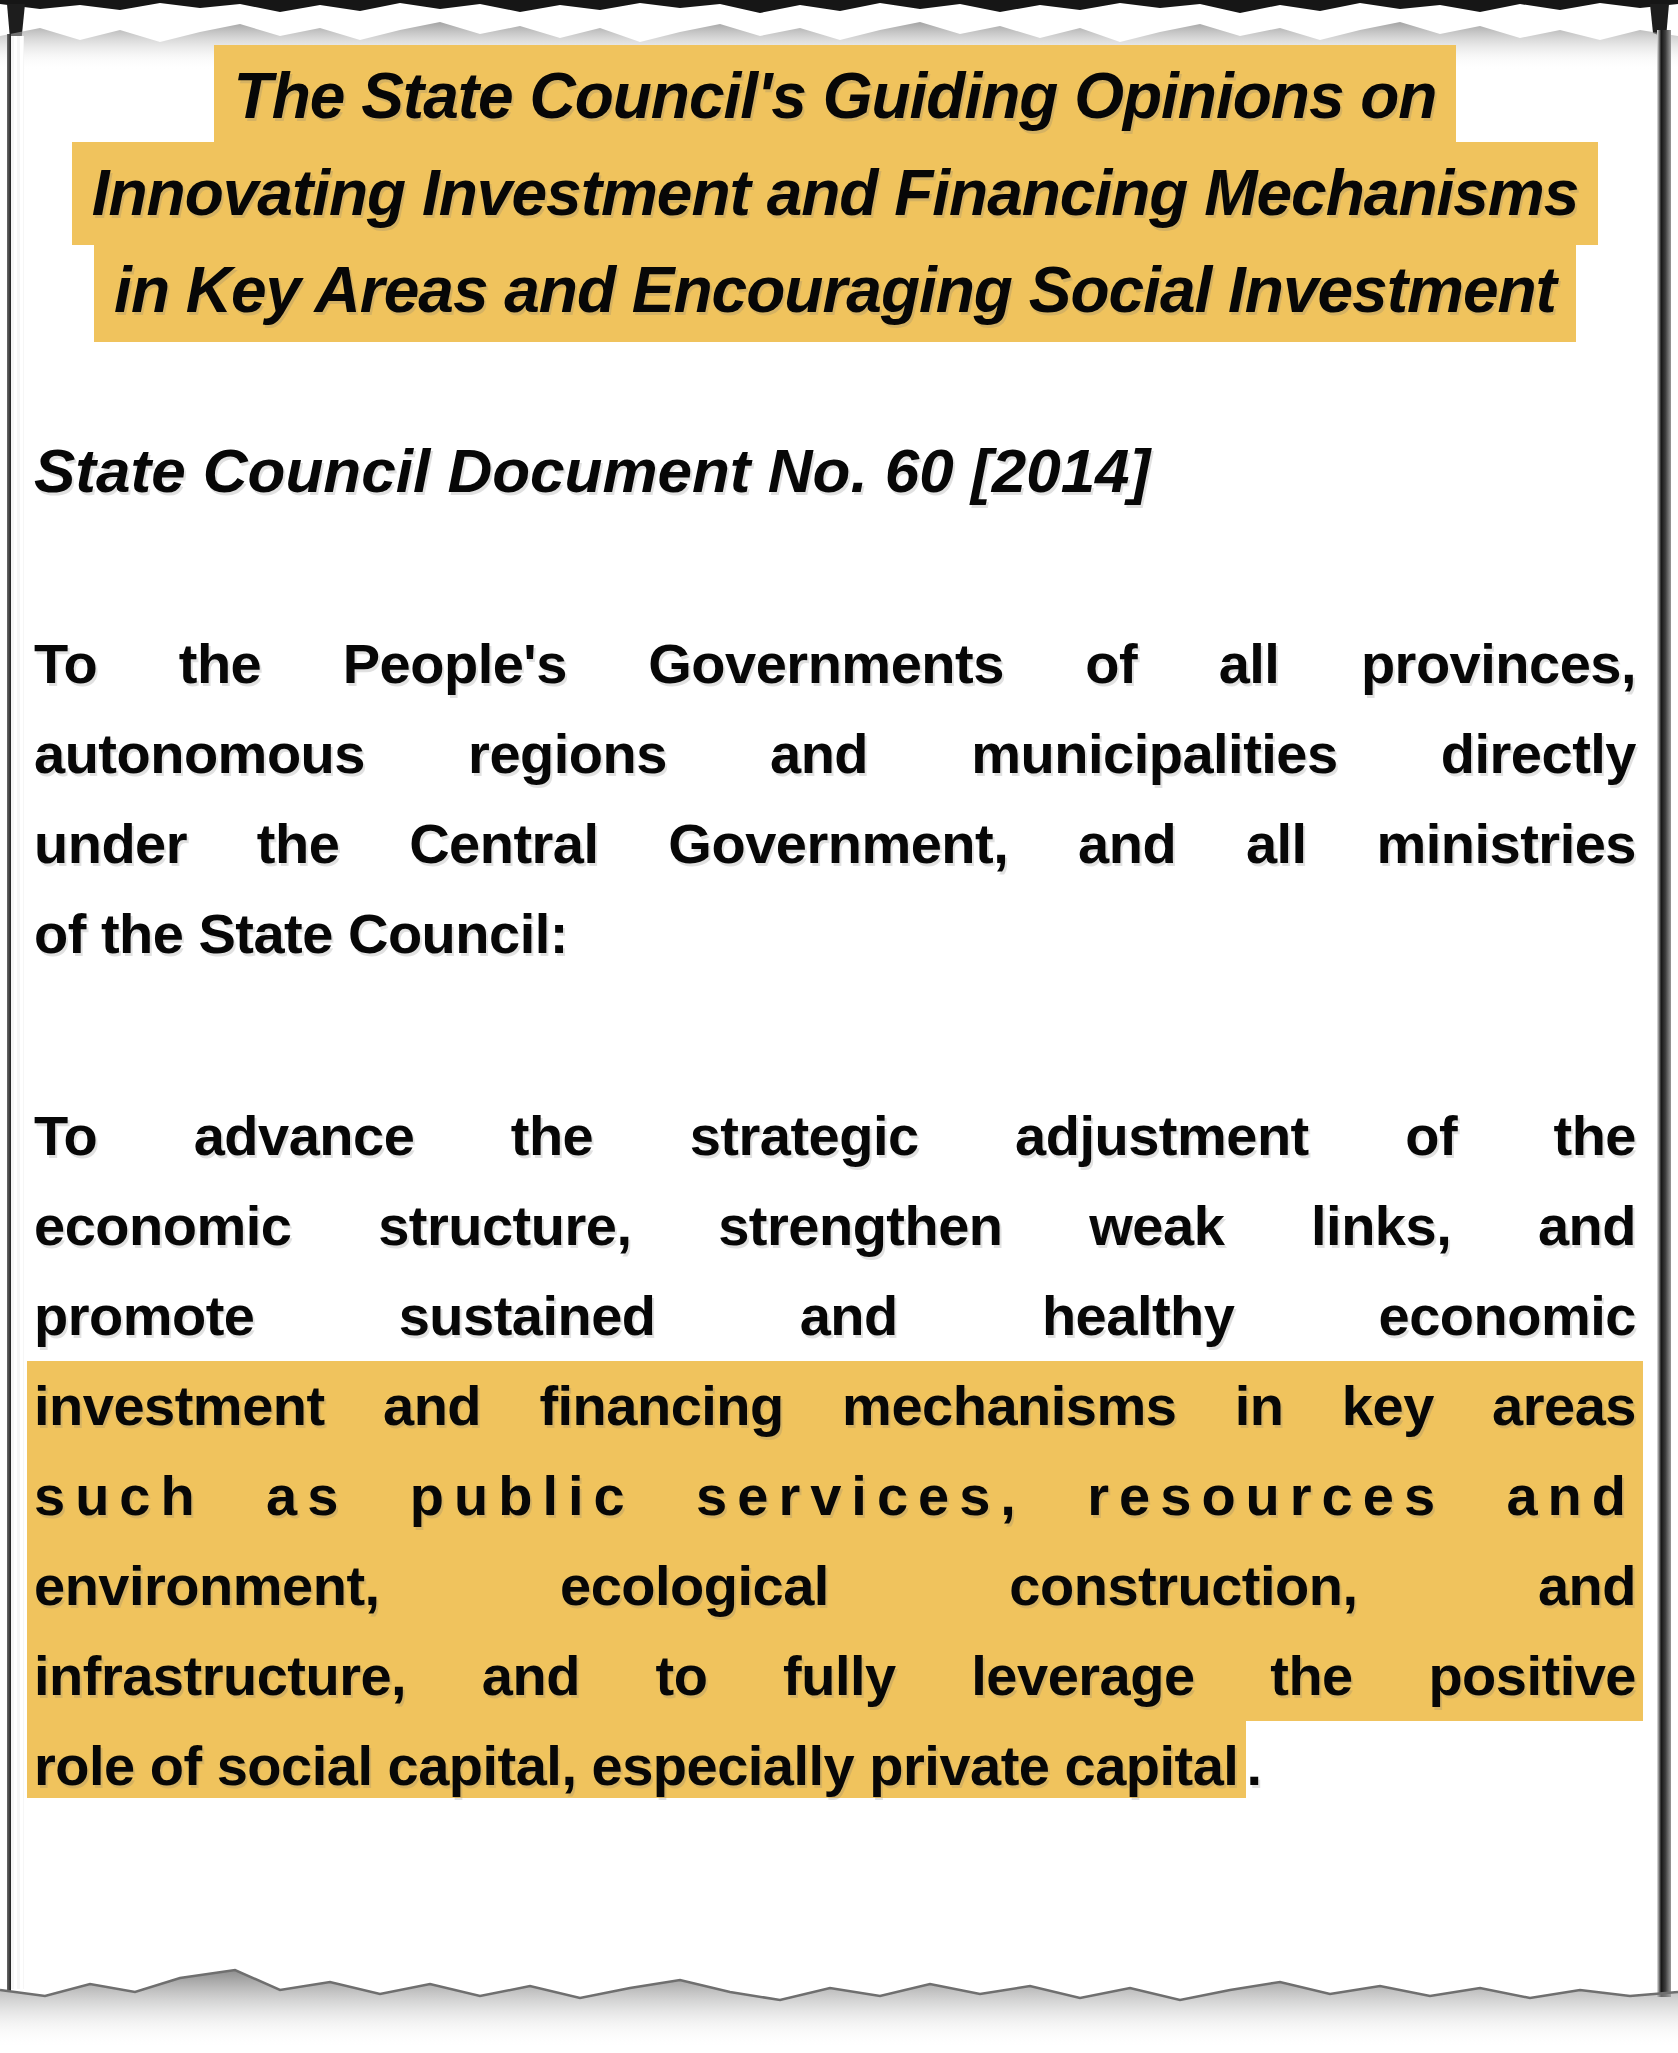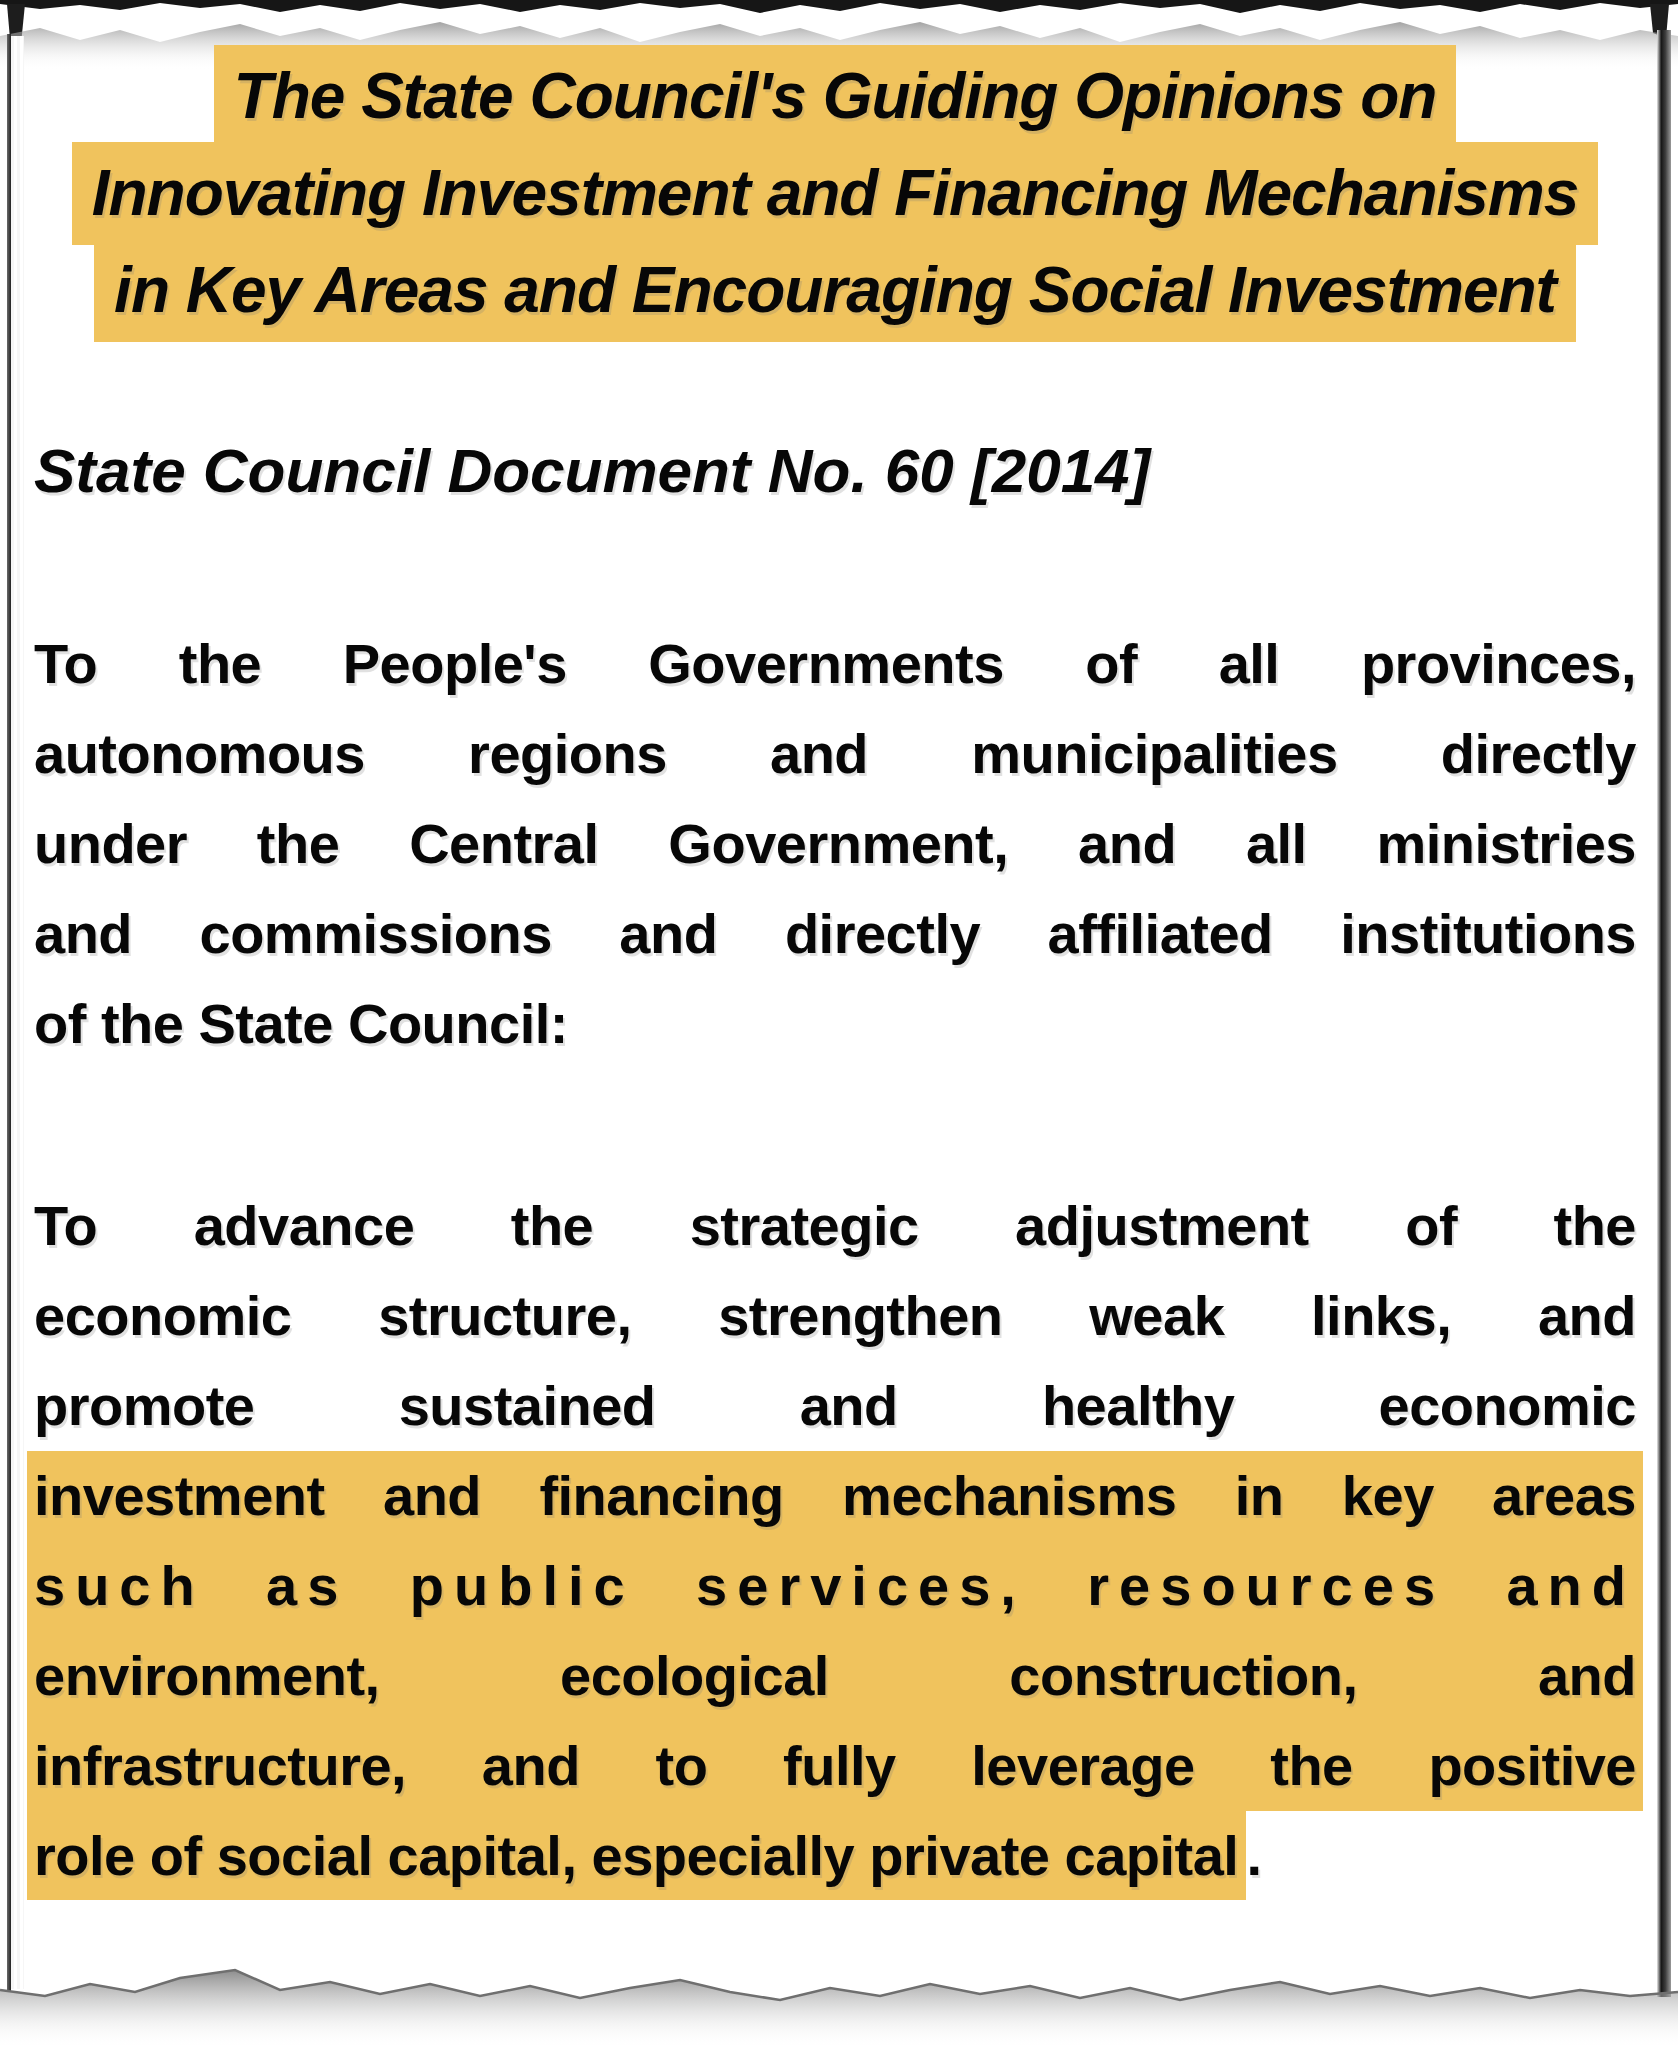--- a/index.html
+++ b/index.html
@@ -65,21 +65,21 @@
   .bodypar { margin-top: 112px; }
   .bline { display: block; text-align: justify; text-align-last: justify; }
   .bline.last { text-align: left; text-align-last: left; }
   .bline.hl { background: #F0C35D; margin: 0 -7px; padding: 0 7px; }
   .track { letter-spacing: 10px; }
   .hlrun {
     background: #F0C35D;
     padding: 13px 6px 15px 12px;
     -webkit-box-decoration-break: clone; box-decoration-break: clone;
   }
-  .hlrun-end { padding: 13px 8px 13px 7px; margin-left: -7px; }
+  .hlrun-end { padding: 13px 8px 1px 7px; margin-left: -7px; }
 </style>
 </head>
 <body>
 
 <div class="page">
 
   <svg class="tear tear-top" width="1678" height="72" viewBox="0 0 1678 72" aria-hidden="true">
     <defs>
       <linearGradient id="fadeTop" gradientUnits="userSpaceOnUse" x1="0" y1="22" x2="0" y2="70">
         <stop offset="0" stop-color="#8c8c8c" stop-opacity="0.8"></stop>
@@ -103,21 +103,20 @@
       <span class="tline"><span class="thl">Innovating Investment and Financing Mechanisms</span></span>
       <span class="tline"><span class="thl">in Key Areas and Encouraging Social Investment</span></span>
     </h1>
 
     <p class="subtitle">State Council Document No. 60 [2014]</p>
 
     <div class="para salutation">
       <span class="bline">To the People's Governments of all provinces,</span>
       <span class="bline">autonomous regions and municipalities directly</span>
       <span class="bline">under the Central Government, and all ministries</span>
-      <span class="bline">and commissions and directly affiliated institutions</span>
       <span class="bline last">of the State Council:</span>
     </div>
 
     <div class="para bodypar">
       <span class="bline">To advance the strategic adjustment of the</span>
       <span class="bline">economic structure, strengthen weak links, and</span>
       <span class="bline">promote sustained and healthy economic</span>
       <span class="bline hl">investment and financing mechanisms in key areas</span>
       <span class="bline hl track">such as public services, resources and</span>
       <span class="bline hl">environment, ecological construction, and</span>

